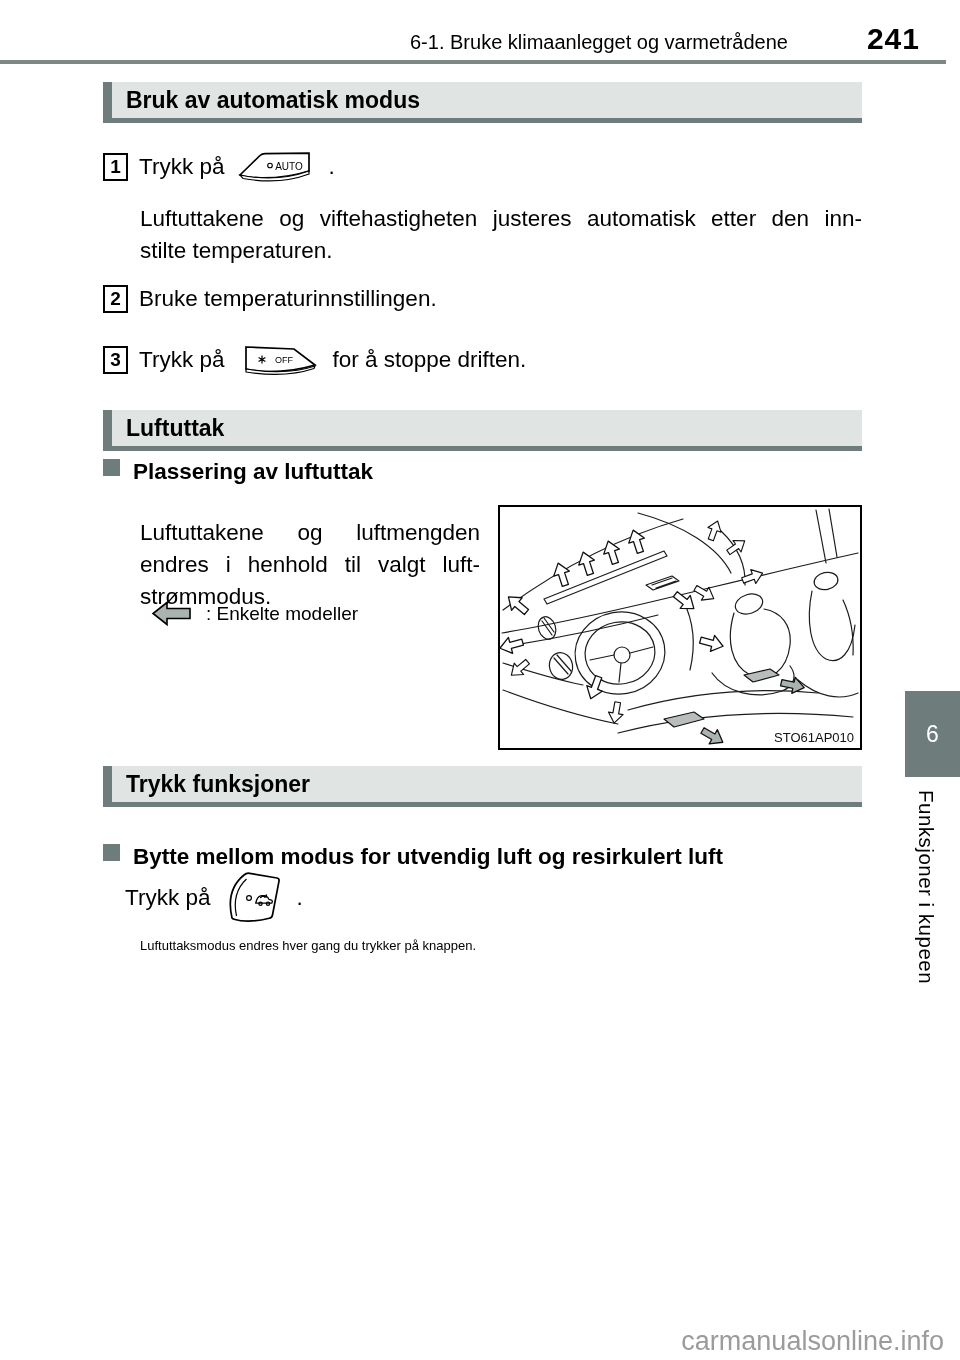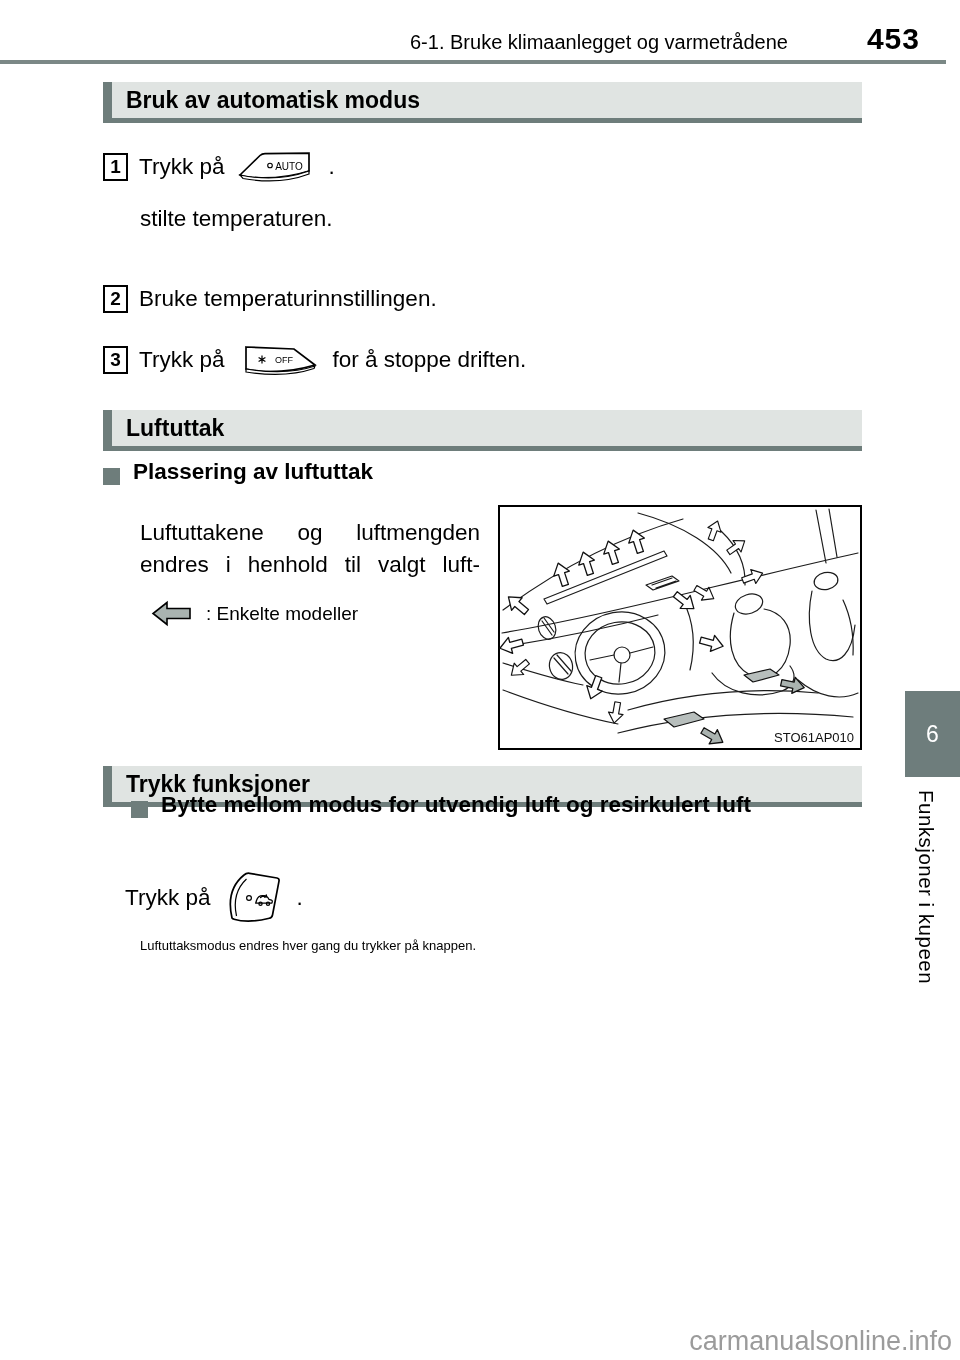--- a/index.html
+++ b/index.html
@@ -25,64 +25,65 @@
   .step-row{left:103px;display:flex;align-items:center;gap:11px;font-size:22.5px;}
   .step-num{
     width:25px;height:28px;border:2.5px solid #000;box-sizing:border-box;
     font-weight:bold;font-size:19px;display:flex;align-items:center;justify-content:center;flex:0 0 auto;
   }
   .inline-key{display:inline-block;vertical-align:middle;margin:0 2px;}
 
   .para{left:140px;font-size:22.5px;line-height:32px;}
   .jline{text-align:justify;text-align-last:justify;}
 
-  .subhead{left:103px;display:flex;align-items:flex-end;gap:13px;font-size:22.5px;font-weight:bold;}
+  .subhead{left:103px;display:flex;align-items:flex-start;gap:13px;font-size:22.5px;font-weight:bold;}
   .bullet{width:17px;height:17px;background:#6e7d7b;flex:0 0 auto;}
 
   .note-row{left:150px;display:flex;align-items:center;gap:14px;font-size:19px;}
 
   .press-row{left:125px;display:flex;align-items:center;gap:8px;font-size:22.5px;}
 
   .small-para{left:140px;font-size:13px;line-height:30px;}
 
   
   .side-tab{
     left:905px;top:691px;width:55px;height:86px;background:#6e7d7c;color:#fff;
     font-size:23px;display:flex;align-items:center;justify-content:center;
   }
   .side-label{
     left:914px;top:790px;writing-mode:vertical-rl;font-size:20.5px;letter-spacing:0.5px;
   }
 
-  .watermark{top:1326px;right:8px;font-size:27px;color:#9b9b9b;margin-left:44px;}
+  .watermark{top:1326px;right:16px;font-size:27px;color:#9b9b9b;margin-left:44px;}
 
   .fig-box{left:498px;top:505px;}
 </style>
 </head>
 <body>
 
 <div class="abs hdr-title">6-1. Bruke klimaanlegget og varmetrådene</div>
-<div class="abs page-num">453</div>
+<div class="abs page-num">241</div>
 <div class="abs top-rule"></div>
 
 <div class="abs sec-bar" style="top:82px;">Bruk av automatisk modus</div>
 
 <div class="abs step-row" style="top:148px;">
   <span class="step-num">1</span>
   <span>Trykk på</span>
   <svg class="inline-key" width="78" height="38" viewBox="0 0 78 38">
     <path d="M3,27 L23,7.5 Q25,5.6 28,5.6 L72,5.2 L72,23 Q46,31.5 15,29.6 Q7,28.8 3,27 Z" fill="#fff" stroke="#000" stroke-width="1.7"></path>
     <path d="M3,27 Q40,34.5 72,23 L72,26 Q43,37 6,30.5 Z" fill="#fff" stroke="#000" stroke-width="1.2"></path>
     <circle cx="33" cy="17.5" r="2.3" fill="none" stroke="#000" stroke-width="1.1"></circle>
     <text x="52" y="21.5" text-anchor="middle" font-size="10">AUTO</text>
   </svg>
   <span>.</span>
 </div>
 
 <div class="abs para" style="top:203px;width:722px;">
+  <div class="jline">Luftuttakene og viftehastigheten justeres automatisk etter den inn-</div>
   <div>stilte temperaturen.</div>
 </div>
 
 <div class="abs step-row" style="top:285px;">
   <span class="step-num">2</span>
   <span>Bruke temperaturinnstillingen.</span>
 </div>
 
 <div class="abs step-row" style="top:341px;">
   <span class="step-num">3</span>
@@ -101,20 +102,21 @@
 <div class="abs sec-bar" style="top:410px;">Luftuttak</div>
 
 <div class="abs subhead" style="top:459px;">
   <span class="bullet"></span>
   <span>Plassering av luftuttak</span>
 </div>
 
 <div class="abs para" style="top:517px;width:340px;">
   <div class="jline">Luftuttakene og luftmengden</div>
   <div class="jline">endres i henhold til valgt luft-</div>
+  <div>strømmodus.</div>
 </div>
 
 <div class="abs note-row" style="top:600px;">
   <svg width="42" height="27" viewBox="0 0 42 27">
     <path d="M40,8.5 L17,8.5 L17,2.5 L3,13.5 L17,24.5 L17,18.5 L40,18.5 Z" fill="#a9b3b0" stroke="#000" stroke-width="1.6"></path>
   </svg>
   <span>: Enkelte modeller</span>
 </div>
 
 <svg class="abs fig-box" width="364" height="245" viewBox="0 0 364 245">
@@ -175,21 +177,21 @@
   </g>
   <g fill="#aab3b0" stroke="#111" stroke-width="1.3" stroke-linejoin="round">
     <use href="#ar" transform="translate(294,180) rotate(12)"></use>
     <use href="#ar" transform="translate(214,231) rotate(30)"></use>
   </g>
   <text x="356" y="237" text-anchor="end" font-size="13" fill="#111">STO61AP010</text>
 </svg>
 
 <div class="abs sec-bar" style="top:766px;">Trykk funksjoner</div>
 
-<div class="abs subhead" style="top:792px;margin-left:28px;">
+<div class="abs subhead" style="top:844px;">
   <span class="bullet"></span>
   <span>Bytte mellom modus for utvendig luft og resirkulert luft</span>
 </div>
 
 <div class="abs press-row" style="top:866px;">
   <span>Trykk på</span>
   <svg class="inline-key" width="66" height="64" viewBox="0 0 66 64">
     <path d="M12,52 Q5.5,24 24,9 Q26.5,6.8 29.5,7.3 L57,12 Q59.5,12.5 59,15.2 L52.5,49 Q52,51.6 49.3,52.3 Q28,57.5 14,53.2 Q12.6,52.9 12,52 Z" fill="#fff" stroke="#000" stroke-width="1.7"></path>
     <path d="M16.5,50 Q11.5,27 26.5,13" fill="none" stroke="#000" stroke-width="1.2"></path>
     <circle cx="29" cy="32" r="2.4" fill="none" stroke="#000" stroke-width="1.2"></circle>

